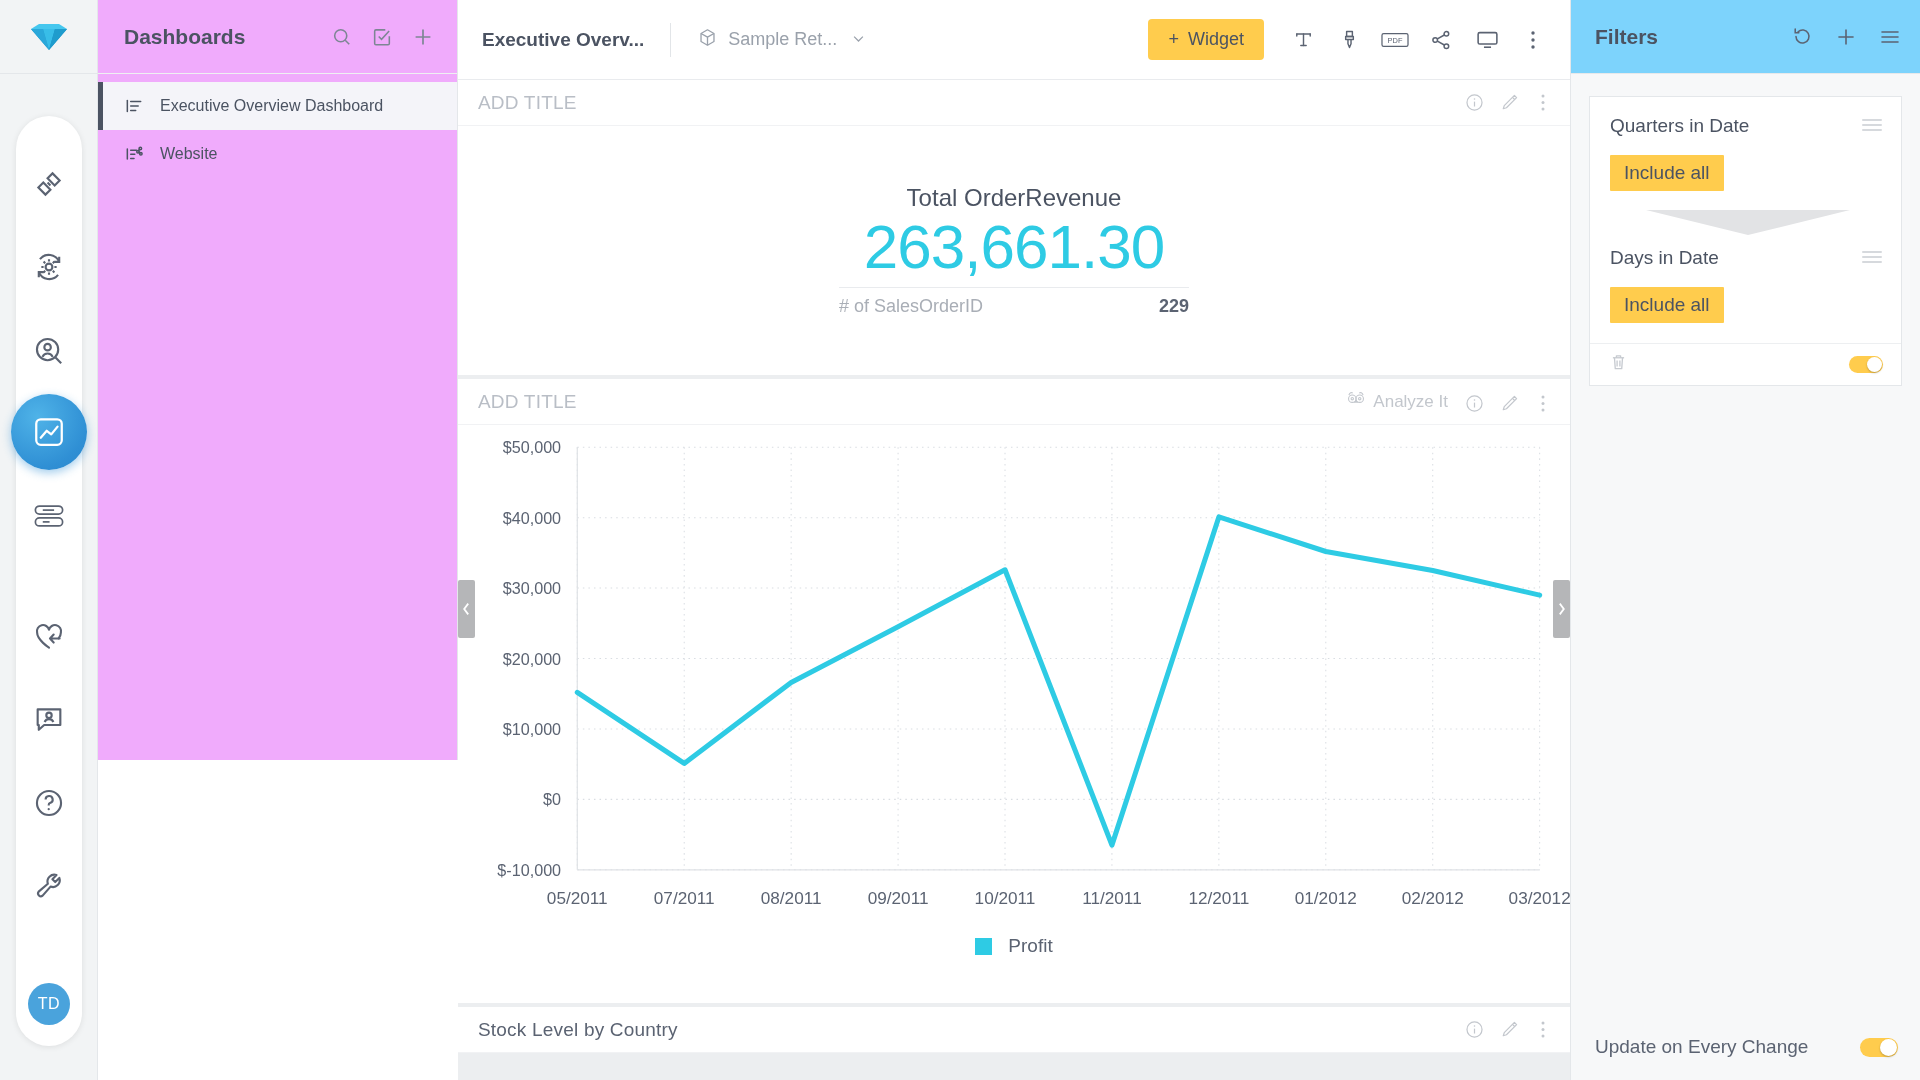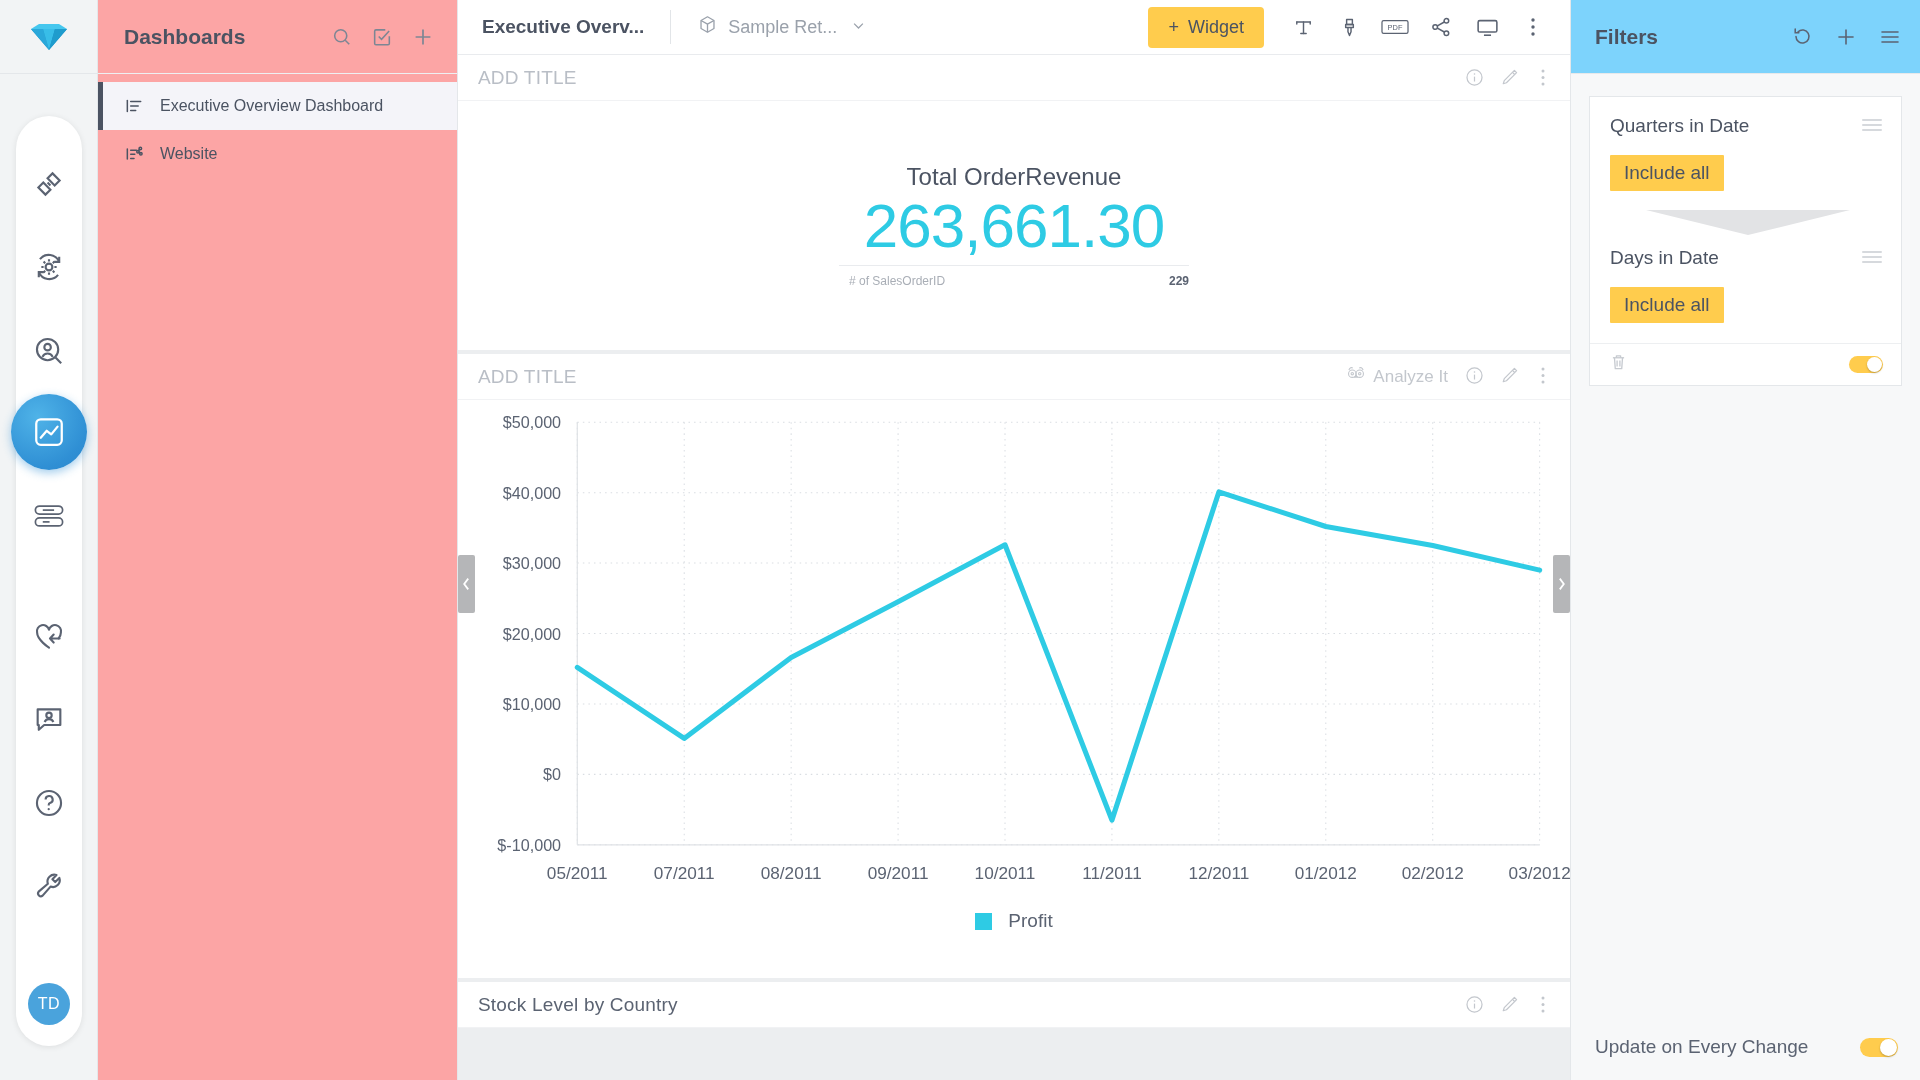--- a/index.html
+++ b/index.html
@@ -62,22 +62,22 @@
   .avatar {
     width: 42px; height: 42px; border-radius: 50%;
     background: #4aa3dc; color: #fff;
     display: flex; align-items: center; justify-content: center;
     font-size: 16px; letter-spacing: .5px;
   }
 
   
   .dash-panel {
     width: 360px; flex: 0 0 360px;
-    height: 1080px;
-    background: #fca5a5;
+    height: 760px;
+    background: #f0abfc;
     border-right: 1px solid #e4e7ea;
     position: relative;
   }
   .dash-head {
     height: 74px; display: flex; align-items: center;
     padding: 0 22px 0 26px;
     border-bottom: 1px solid #eef0f2;
   }
   .dash-head h1 {
     font-size: 21px; font-weight: bold; color: #4b5362;
@@ -94,21 +94,21 @@
   .dash-item.selected { background: #f4f4f9; }
   .dash-item.selected::before {
     content: ""; position: absolute; left: 0; top: 0; bottom: 0;
     width: 5px; background: #4b5362;
   }
   .dash-item .li { color:#4b5362; display:flex; }
 
   
   .center { flex: 1 1 auto; height: 1080px; display: flex; flex-direction: column; position: relative; }
   .topbar {
-    height: 55px; display: flex; align-items: center;
+    height: 80px; display: flex; align-items: center;
     background: #ffffff;
     border-bottom: 1px solid #e9ebee;
     padding: 0 14px 0 24px;
     position: relative;
   }
   .dash-title {
     font-size: 19px; font-weight: bold; color: #4b5362;
     max-width: 215px; overflow: hidden; white-space: nowrap;
   }
   .vsep { width: 1px; height: 34px; background: #e2e5e8; margin: 0 26px; }
@@ -147,37 +147,37 @@
   .widget-header {
     height: 46px; display: flex; align-items: center;
     padding: 0 18px 0 20px;
     border-bottom: 1px solid #f1f2f4;
   }
   .widget-title {
     font-size: 19px; color: #b9bec6; flex: 1;
     letter-spacing: .2px;
   }
   .widget-title.named { color: #5b6372; }
-  .wh-actions { display: flex; align-items: flex-start; gap: 14px; color: #c3c7cd; }
+  .wh-actions { display: flex; align-items: flex-end; gap: 14px; color: #c3c7cd; }
   .wh-actions .act { cursor: pointer; display: flex; align-items: center; }
   .analyze-it {
     display: flex; align-items: center; gap: 6px;
     font-size: 17px; color: #c3c7cd; cursor: pointer; margin-right: 2px;
   }
 
   
   .kpi-body { height: 249px; display: flex; align-items: center; justify-content: center; }
   .kpi-inner { text-align: center; }
   .kpi-label { font-size: 24px; color: #4b5362; margin-bottom: 2px; }
   .kpi-value {
     font-size: 62px; color: #2ecbe4; line-height: 1.08;
     font-weight: normal; letter-spacing: -1px;
   }
   .kpi-rule { height: 1px; background: #e9ebee; margin: 6px 0 8px; }
-  .kpi-sub { display: flex; justify-content: space-between; font-size: 12px; margin-left: 10px; }
+  .kpi-sub { display: flex; justify-content: space-between; font-size: 18px; }
   .kpi-sub .sk { color: #a9aeb6; }
   .kpi-sub .sv { color: #5b6372; font-weight: bold; }
 
   
   .chart-body { height: 578px; position: relative; }
   .chart-plot { position: absolute; left: 0; top: 0; right: 0; bottom: 0; }
   .legend {
     position: absolute; left: 0; right: 0; bottom: 46px;
     display: flex; align-items: center; justify-content: center; gap: 16px;
   }

